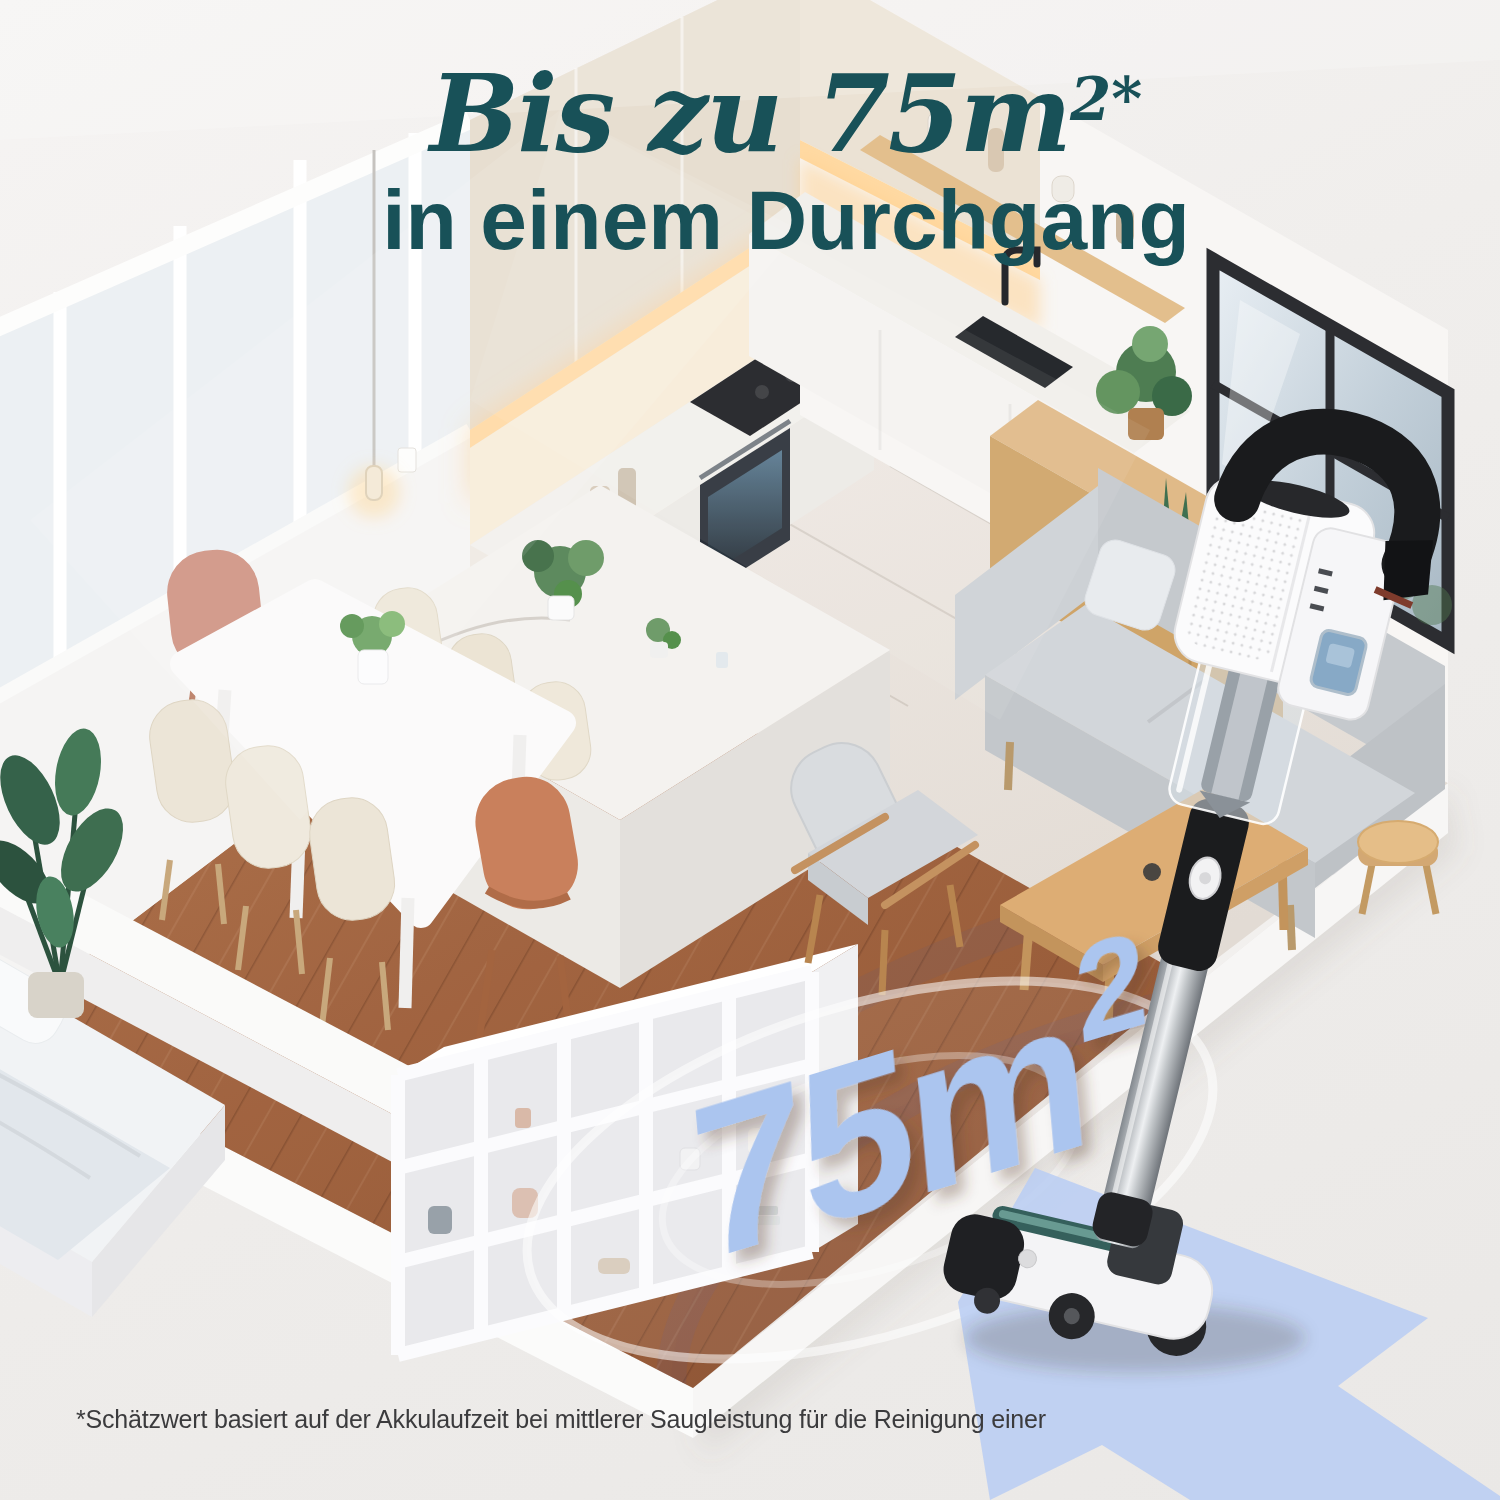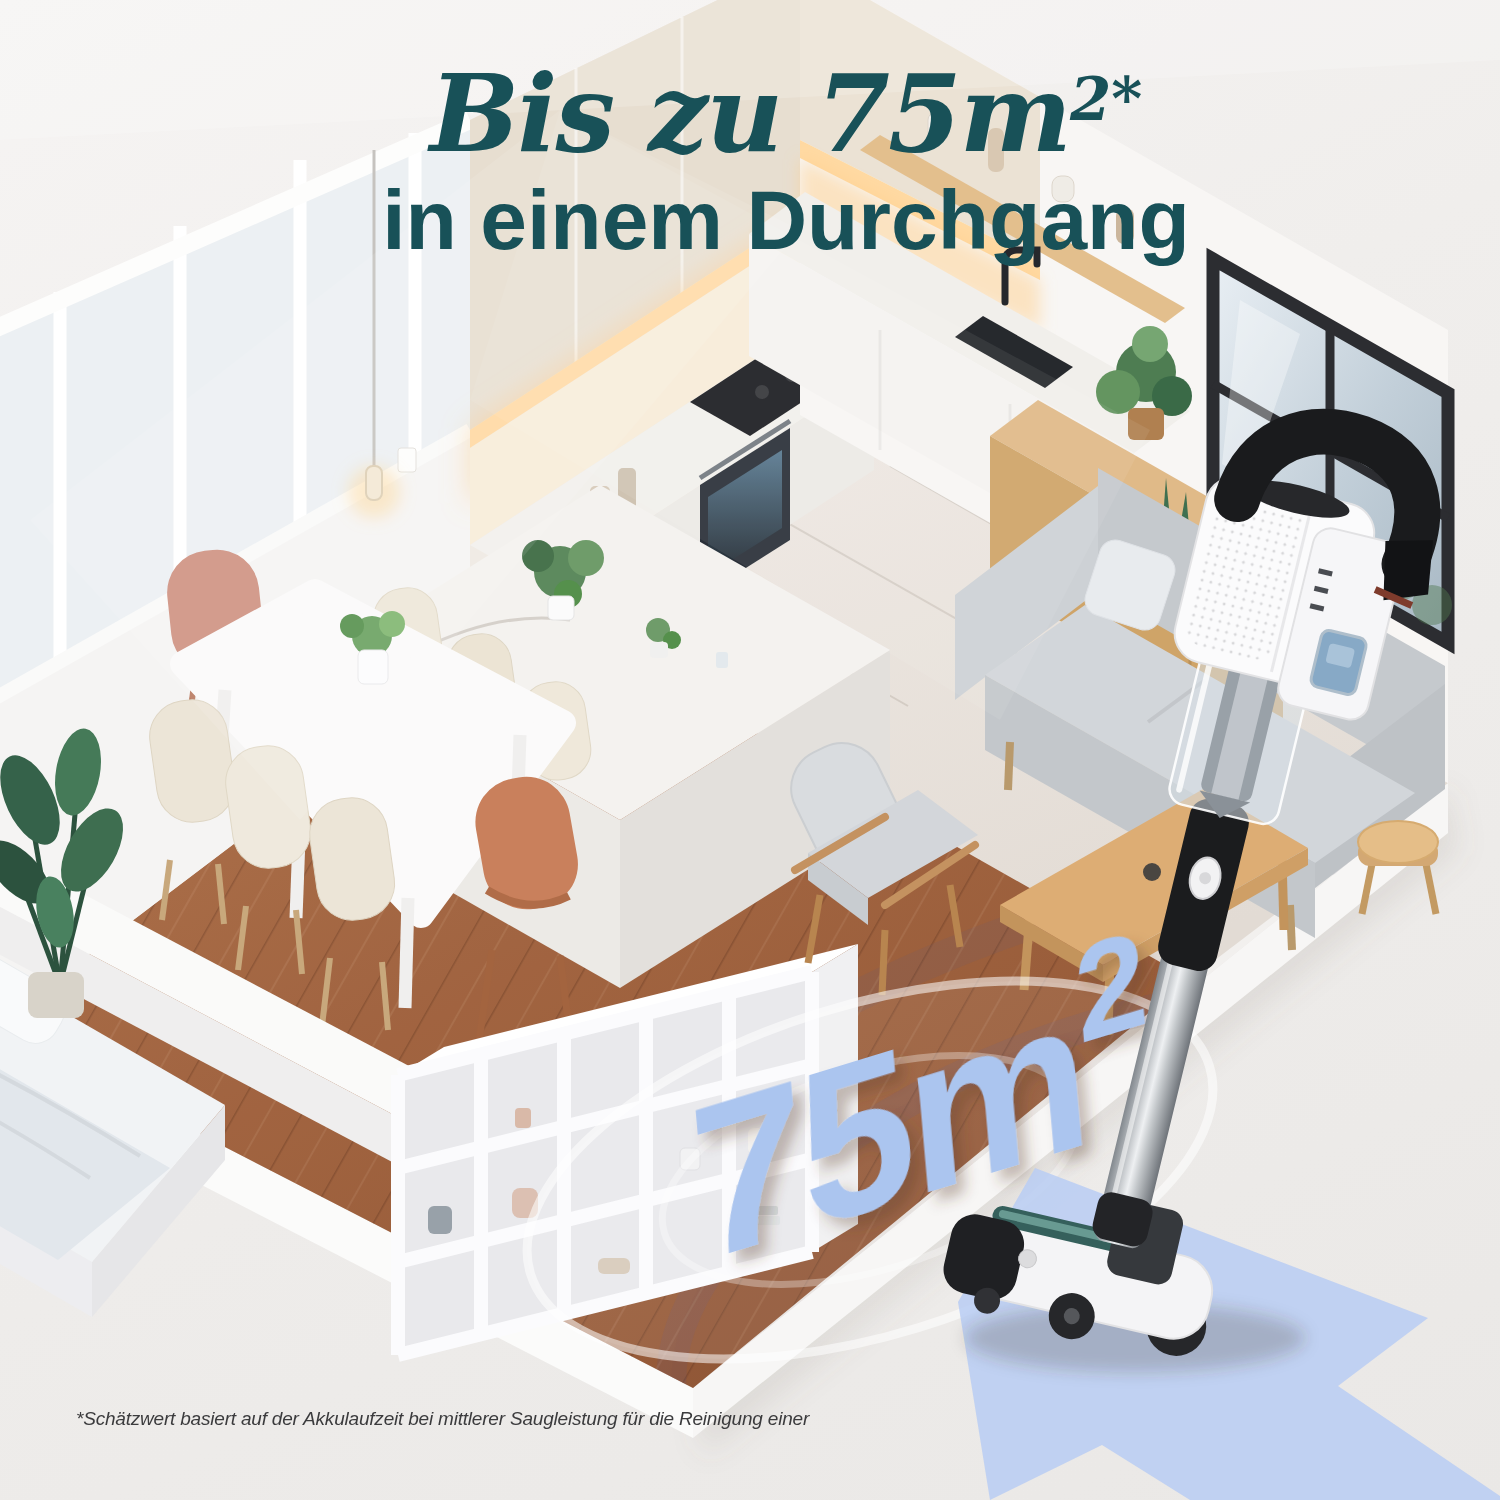--- a/index.html
+++ b/index.html
@@ -18,21 +18,21 @@
     font-family:"DejaVu Serif","Liberation Serif",serif;
     font-style:italic;font-weight:bold;font-size:106px;line-height:1.02;letter-spacing:-2px;
   }
   .headline .serif sup{font-size:0.56em;vertical-align:0.52em;letter-spacing:0;}
   .headline .sans{
     font-family:"Liberation Sans",sans-serif;font-weight:bold;
     font-size:84px;line-height:1.0;margin-top:10px;letter-spacing:0px;
   }
   .footnote{
     position:absolute;left:76px;top:1399px;width:1380px;
-    font-style:italic;font-size:19px;line-height:40px;color:#3b3b3d;letter-spacing:-0.2px;
+    font-size:25px;line-height:40px;color:#3b3b3d;letter-spacing:-0.2px;
   }
 </style>
 </head>
 <body>
 
 <div class="canvas">
 
 <svg class="scene" viewBox="0 0 1500 1500">
   <defs>
     <linearGradient id="woodGrad" x1="0" y1="0" x2="0.8" y2="1">

